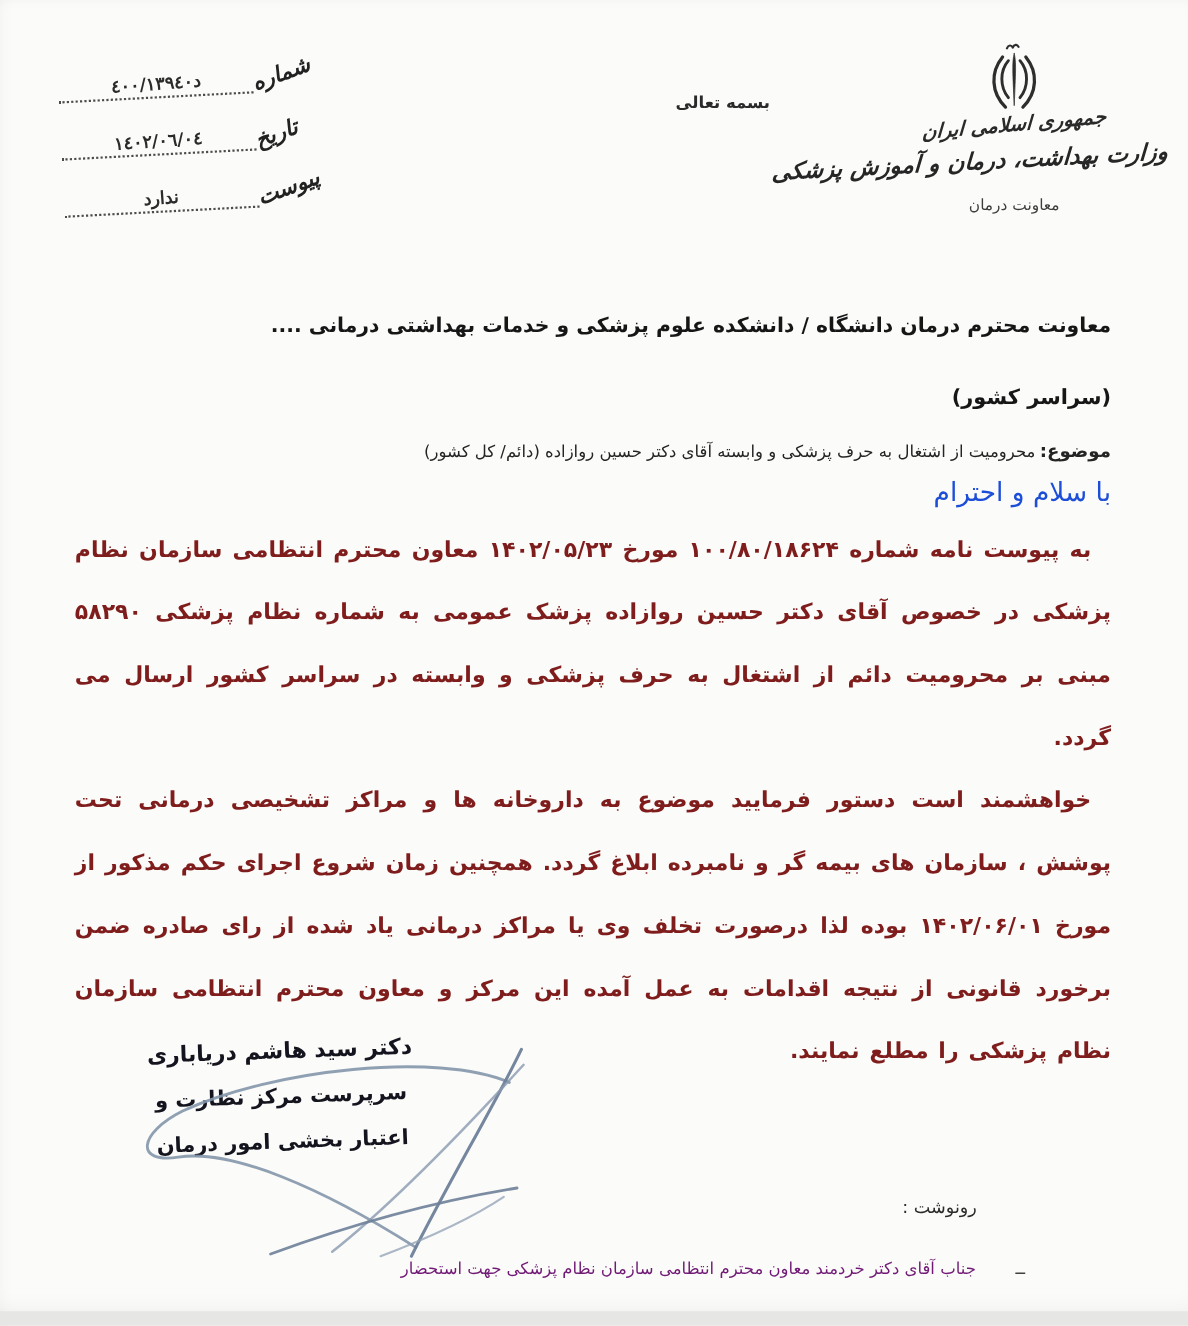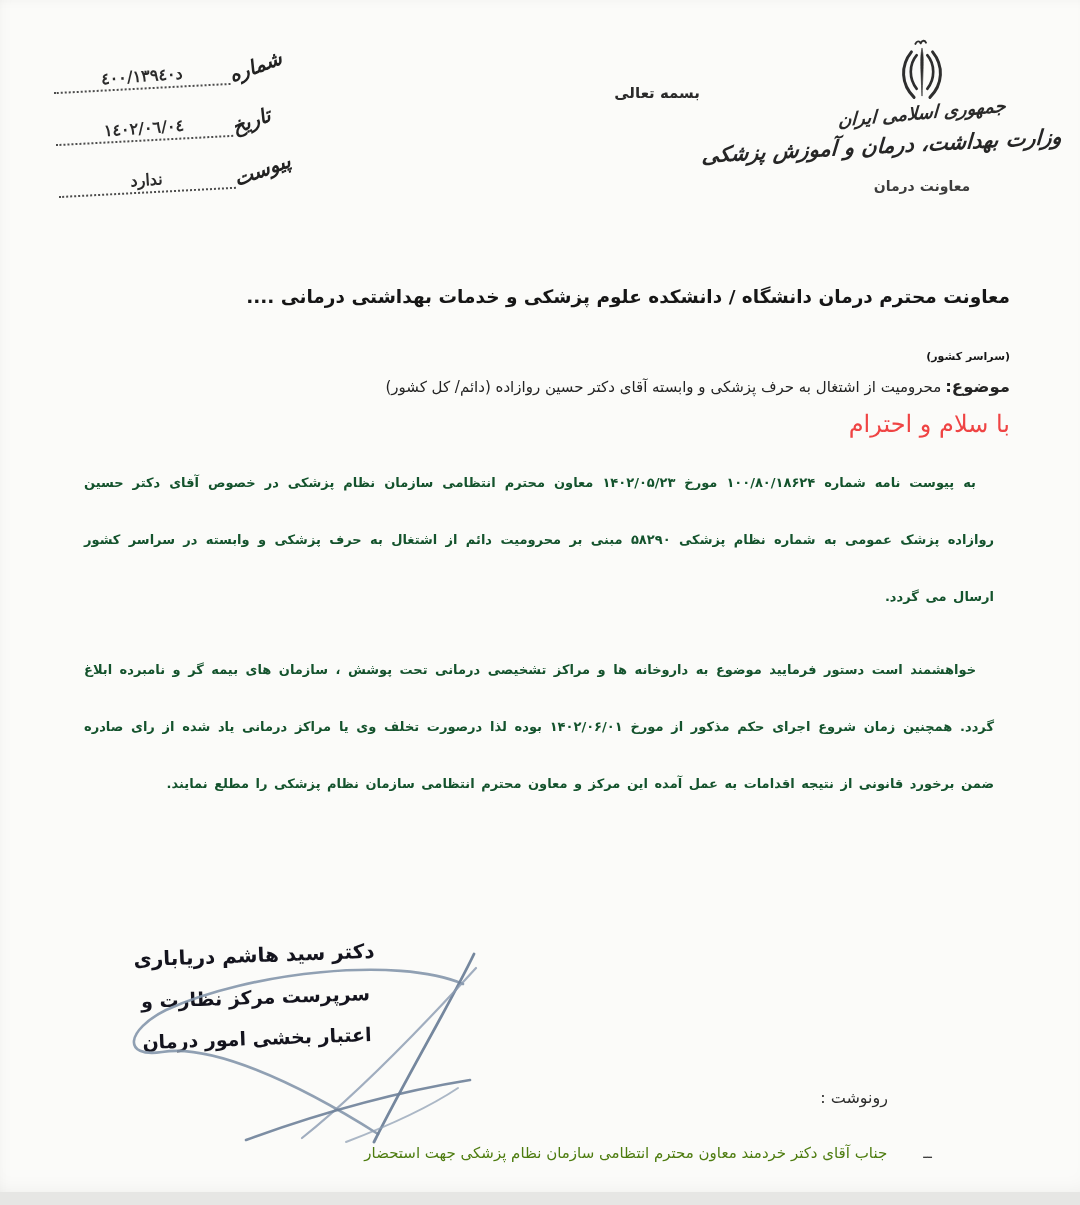--- a/index.html
+++ b/index.html
@@ -29,49 +29,49 @@
   .letterhead { position:absolute; right:18px; top:38px; width:280px; text-align:center; direction:rtl; }
   .emblem { display:block; margin:0 auto 2px auto; }
   .republic {
     font-family:"DejaVu Serif", serif; font-style:italic; font-weight:bold; font-size:18px; color:#2a2a2a;
     transform:rotate(-5deg) skewX(-8deg); margin-top:-4px;
   }
   .ministry {
     font-family:"DejaVu Serif", serif; font-style:italic; font-weight:bold; font-size:21px; color:#262626;
     transform:rotate(-3deg) skewX(-6deg); margin-top:8px; white-space:nowrap;
   }
-  .deputy { font-size:14px; font-weight:bold; color:#3d3d3d; margin-top:22px; }
+  .deputy { font-size:14px; font-weight:normal; color:#3d3d3d; margin-top:22px; }
 
   
   .letter { position:absolute; right:70px; left:68px; top:286px; direction:rtl; text-align:right; }
   .addressee1 { font-size:18.5px; font-weight:bold; color:#161616; margin:0 0 43px 0; }
-  .addressee2 { font-size:11px; font-weight:bold; color:#161616; margin:0 0 14px 0; }
+  .addressee2 { font-size:19px; font-weight:bold; color:#161616; margin:0 0 28px 0; }
   .subject { font-size:15px; color:#242424; margin:0 0 14px 0; }
   .subject .subject-label { font-weight:bold; font-size:16.5px; margin-left:4px; }
-  .greeting { font-family:"DejaVu Serif", serif; font-size:24px; color:#ef4444; margin:0 0 10px 0; }
+  .greeting { font-family:"DejaVu Serif", serif; font-size:24px; color:#1d4ed8; margin:0 0 10px 0; }
   .para {
-    font-size:13px; font-weight:bold; color:#14532d; line-height:57px;
-    text-align:justify; text-align-last:right; word-spacing:2px; margin:16px;
+    font-size:20px; font-weight:bold; color:#7f1d1d; line-height:57px;
+    text-align:justify; text-align-last:right; word-spacing:2px; margin:0;
     text-indent:18px;
   }
 
   
   .sig-block {
     position:absolute; left:88px; top:933px; width:335px; text-align:center; direction:rtl;
     transform:rotate(-2deg); font-weight:bold; color:#14141e;
   }
   .sig-name { font-size:20px; line-height:44px; }
   .sig-title { font-size:19px; line-height:41px; }
   .sig-scribble { position:absolute; left:78px; top:942px; pointer-events:none; }
 
   
   .cc-label { position:absolute; right:192px; top:1088px; direction:rtl; font-size:16px; color:#2c2c2c; letter-spacing:3px; }
   .cc-row { position:absolute; right:148px; top:1144px; direction:rtl; display:flex; align-items:center; gap:24px; }
   .cc-bullet { color:#3f3f3f; font-size:15px;margin-left:12px; }
-  .cc-text { font-size:15px; color:#4d7c0f; white-space:nowrap; }
+  .cc-text { font-size:15px; color:#701a75; white-space:nowrap; }
 </style>
 </head>
 <body>
 
 <div class="page">
 
   <div class="stamp">
     <div class="stamp-row">
       <span class="stamp-label">شماره</span>
       <span class="stamp-line">

